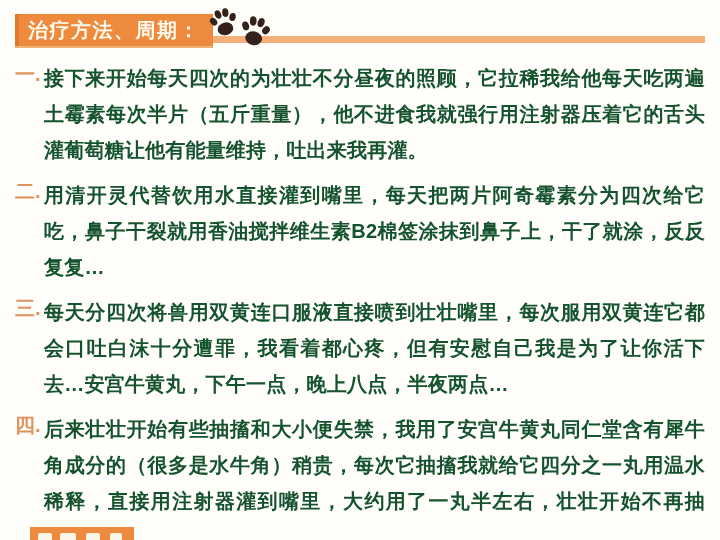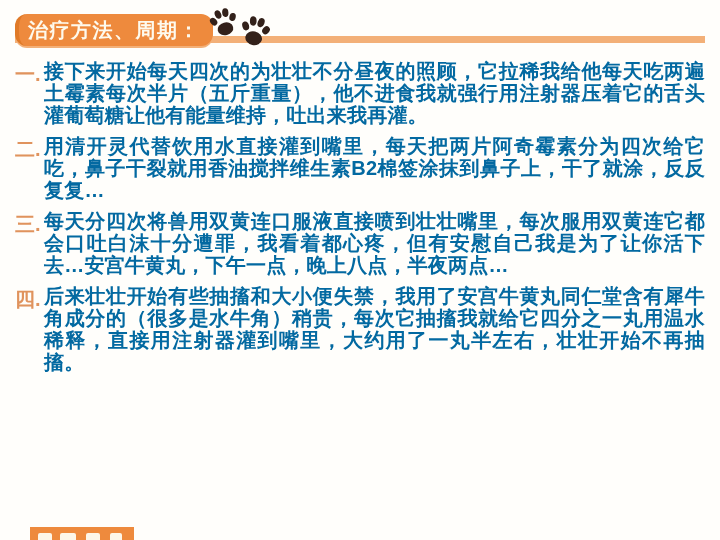--- a/index.html
+++ b/index.html
@@ -18,37 +18,36 @@
   .banner-row{position:relative;height:34px;margin-bottom:12px;}
   .banner-strip{
     position:absolute;left:0;right:0;top:22px;height:7px;
     background:#F3B078;
   }
   .banner-box{
     position:absolute;left:0;top:0;height:32px;
     background:#EE8A3D;border-left:4px solid #E07A28;
     display:flex;align-items:center;padding:0 13px 0 9px;
     box-shadow:0 2px 0 #F3B078;
-    border-radius:12px;
   }
   .banner-title{
     color:#FEFAEE;font-size:20px;font-weight:bold;letter-spacing:1.5px;
     white-space:nowrap;
   }
   .paw{position:absolute;}
   .paw-1{left:194px;top:-8px;transform:rotate(-14deg);}
   .paw-2{left:224px;top:0px;transform:rotate(12deg);}
   .steps{list-style:none;margin:0;padding:0;}
   .step{display:flex;margin-bottom:9px;align-items:flex-start;}
   .step-marker{
     flex:0 0 29px;
     color:#E0935D;font-size:20px;font-weight:bold;line-height:28px;
   }
   .step-text{
-    font-size:20px;line-height:22px;font-weight:bold;color:#0369a1;
+    font-size:20px;line-height:36px;font-weight:bold;color:#14532d;
     letter-spacing:0.2px;text-align:justify;
   }
   .footer-fragment{
     position:absolute;left:30px;bottom:0;width:104px;height:13px;
     background:#EE8A3D;overflow:hidden;
   }
   .footer-fragment i{
     display:block;position:absolute;top:6px;height:10px;width:14px;
     background:#FDF6E8;border-radius:2px;
   }

